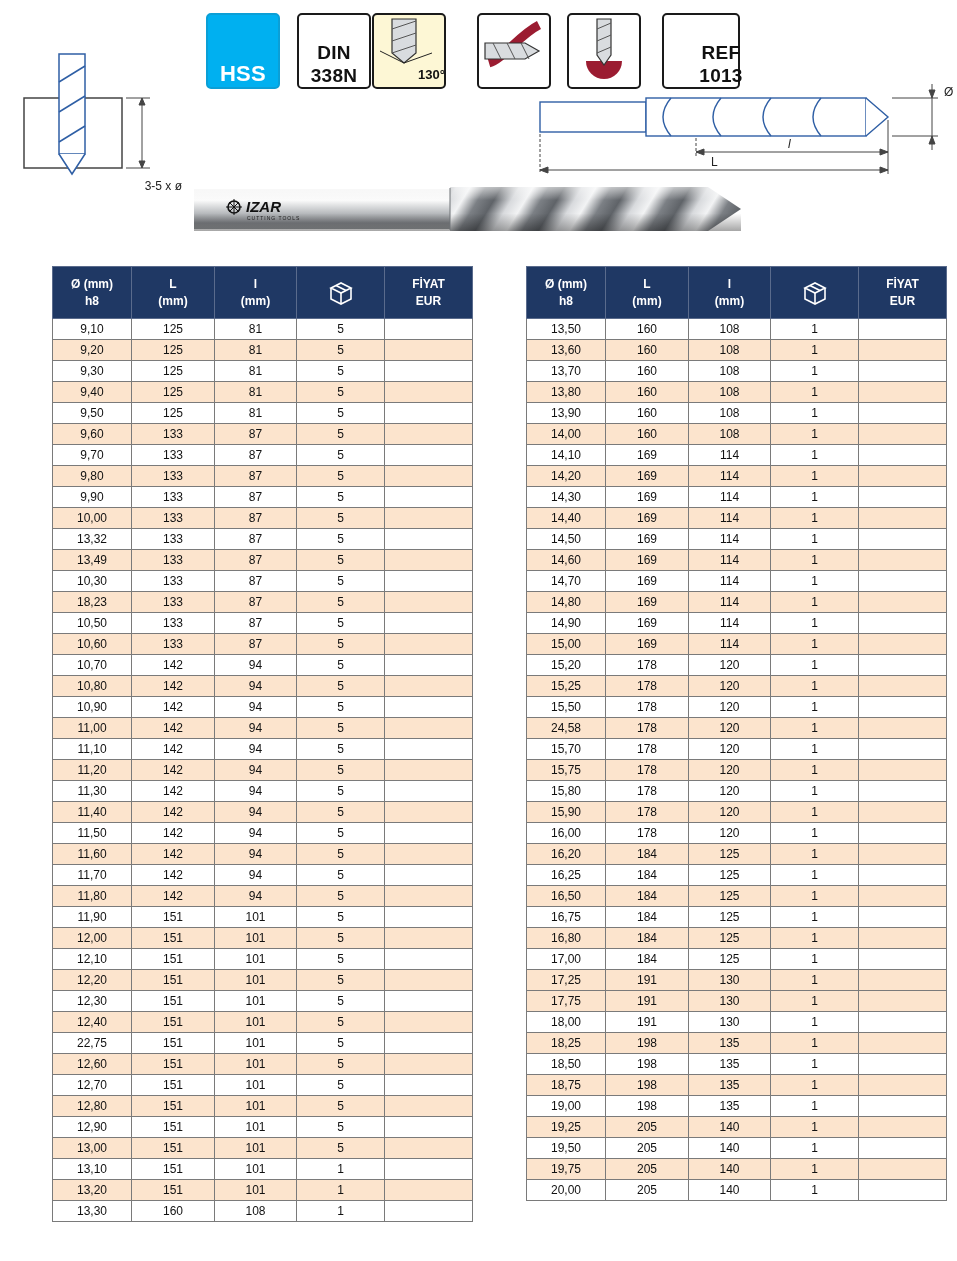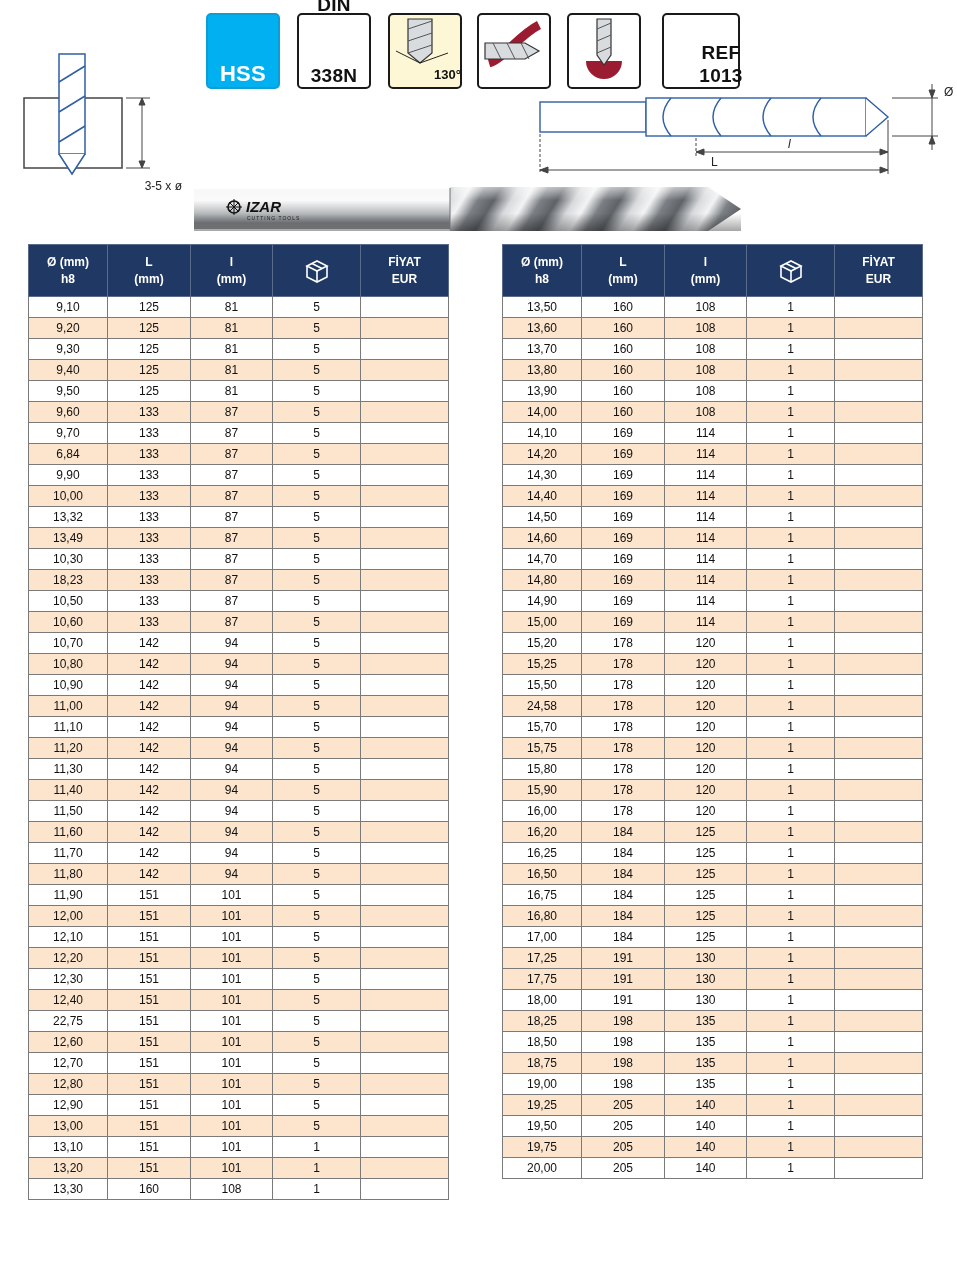--- a/index.html
+++ b/index.html
@@ -6,34 +6,34 @@
   html,body { background:#ffffff; font-family:"Liberation Sans", sans-serif; }
   .page { position:relative; width:957px; height:1261px; background:#fff; overflow:hidden; }
 
   
   .badge { position:absolute; top:13px; width:74px; height:76px; border:2px solid #1a1a1a;
            border-radius:5px; background:#fff; display:flex; flex-direction:column;
            align-items:center; justify-content:flex-end; font-weight:bold; color:#111; text-align:center; }
   .badge .bline { display:block; font-size:19px; line-height:1.18; letter-spacing:.3px; }
   #badge-hss  { left:206px; background:var(--hss-bg,#00b0f0); border-color:#0b9fd6; color:#fff; }
   #badge-hss .bline { font-size:22px; }
-  #badge-din  { left:297px;gap:48px; }
-  #badge-angle{ left:388px; background:#fdf7d5; padding:0; }
+  #badge-din  { left:297px; }
+  #badge-angle{ left:372px; background:#fdf7d5; padding:0; }
   #badge-d1   { left:477px; padding:0; }
   #badge-d2   { left:567px; padding:0; }
   #badge-ref  { left:662px; width:78px;padding-left:40px; }
 
   
   .tl-drawing  { position:absolute; left:20px;  top:52px;  }
   .dim-drawing { position:absolute; left:536px; top:82px;  }
   .drill-photo { position:absolute; left:192px; top:178px; }
 
   
-  .spec-table { position:absolute; top:244px; border-collapse:collapse; table-layout:fixed;
-                width:420px; font-size:12px; color:#111; }
+  .spec-table { position:absolute; top:266px; border-collapse:collapse; table-layout:fixed;
+                width:420px; font-size:12px; color:#111;margin-left:24px; }
   #table-left  { left:28px; }
   #table-right { left:502px; }
   .spec-table col.c1 { width:79px; }
   .spec-table col.c2 { width:83px; }
   .spec-table col.c3 { width:82px; }
   .spec-table col.c4 { width:88px; }
   .spec-table col.c5 { width:88px; }
   .spec-table th { background:var(--header-bg,#1f3864); color:#fff; font-weight:bold;
                    border:1px solid #5a6b8c; padding:5px 2px; height:52px; vertical-align:middle; }
   .spec-table th span { display:block; font-size:12px; line-height:1.35; }
@@ -256,21 +256,21 @@
           <td></td>
         </tr>
         <tr>
           <td>9,70</td>
           <td>133</td>
           <td>87</td>
           <td>5</td>
           <td></td>
         </tr>
         <tr class="alt">
-          <td>6,84</td>
+          <td>9,80</td>
           <td>133</td>
           <td>87</td>
           <td>5</td>
           <td></td>
         </tr>
         <tr>
           <td>9,90</td>
           <td>133</td>
           <td>87</td>
           <td>5</td>

